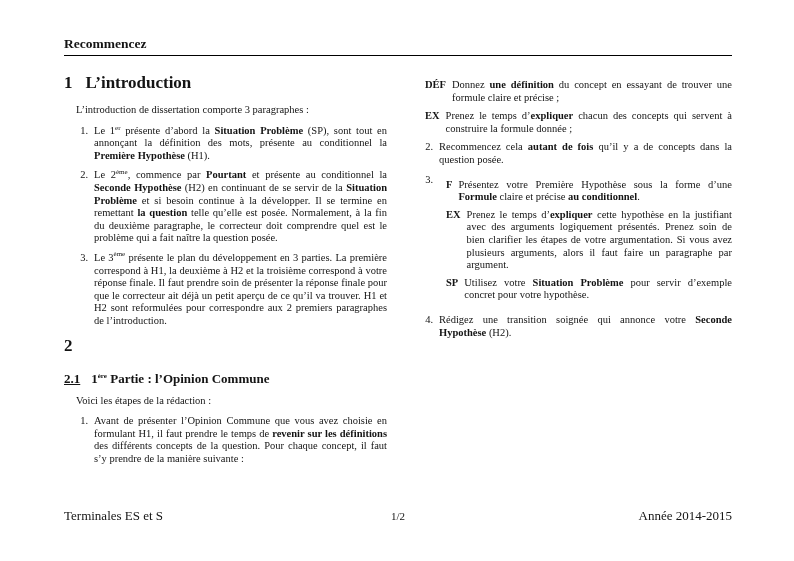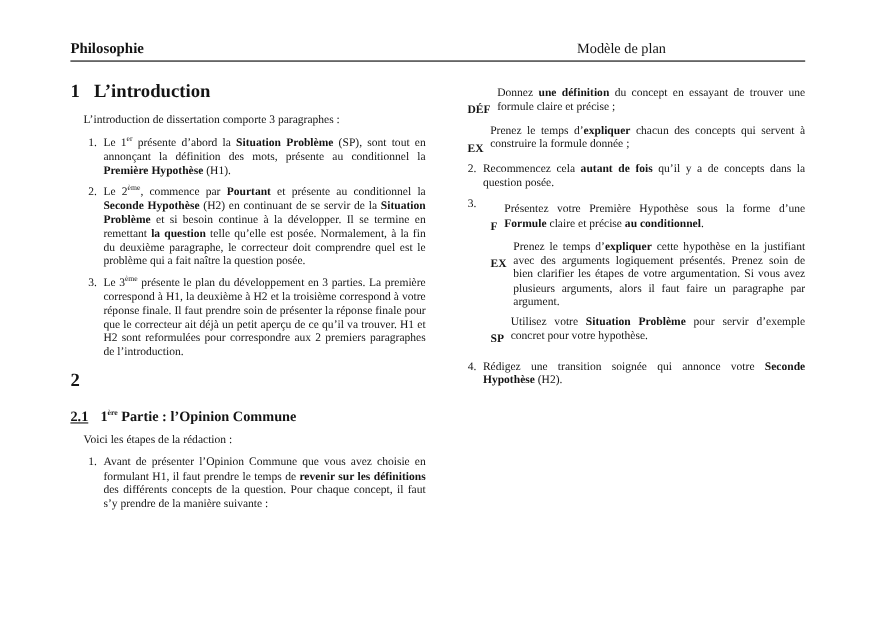--- a/index.html
+++ b/index.html
@@ -27,42 +27,41 @@
   .sec .snum{margin-right:13px;}
   .subsec{display:flex;font-size:13px;line-height:16px;font-weight:bold;margin:15px 0 8px 0;}
   .subsec .snum{margin-right:11px;text-decoration:underline;}
   
   .par{margin:0 0 8px 0;text-indent:12px;text-align:justify;}
   .eitem{display:flex;margin-bottom:7px;}
   .elabel{width:24px;text-align:right;padding-right:6px;flex-shrink:0;}
   .ebody{flex:1;text-align:justify;hyphens:auto;}
   .desc{margin-left:16px;}
   .ditem{display:flex;margin-bottom:6px;}
-  .dlabel{font-weight:bold;padding-right:6px;flex-shrink:0;white-space:nowrap;margin-top:16px;}
+  .dlabel{font-weight:bold;padding-right:6px;flex-shrink:0;white-space:nowrap;}
   .dbody{flex:1;text-align:justify;hyphens:auto;}
   .desc2{margin-left:7px;margin-top:5px;}
   .desc2 .ditem{margin-bottom:5px;}
   
   .b{font-weight:bold;}
   .i{margin-top:20px;}
   .sup{vertical-align:super;font-size:7px;line-height:0;}
   
   .ftr{position:absolute;left:64px;right:62px;top:508px;display:flex;align-items:baseline;font-size:13px;}
   .ftr .f-left{flex:1;text-align:left;}
   .ftr .f-center{flex:1;text-align:center;font-size:11px;}
   .ftr .f-right{flex:1;text-align:right;}
 </style>
 </head>
 <body>
 
 <div class="page">
 
   <div class="hdr">
-    <span class="h-left">Philosophie</span>
-    <span class="h-center">Modèle de plan</span>
+    <span class="h-left">Recommencez</span>
   </div>
   <div class="rule"></div>
 
   <div class="cols">
 
     <div class="col">
 
       <div class="sec">
         <span class="snum">1</span>
         <span>L’introduction</span>
@@ -146,14 +145,19 @@
 
         <div class="eitem">
           <span class="elabel">4.</span>
           <span class="ebody"><span>Rédigez une transition soignée qui annonce votre </span><span class="b">Seconde Hypothèse</span><span> (H2).</span></span>
         </div>
       </div>
 
     </div>
   </div>
 
+  <div class="ftr">
+    <span class="f-left">Terminales ES et S</span>
+    <span class="f-center">1/2</span>
+    <span class="f-right">Année 2014-2015</span>
+  </div>
 
 </div>
 
 </body></html>

